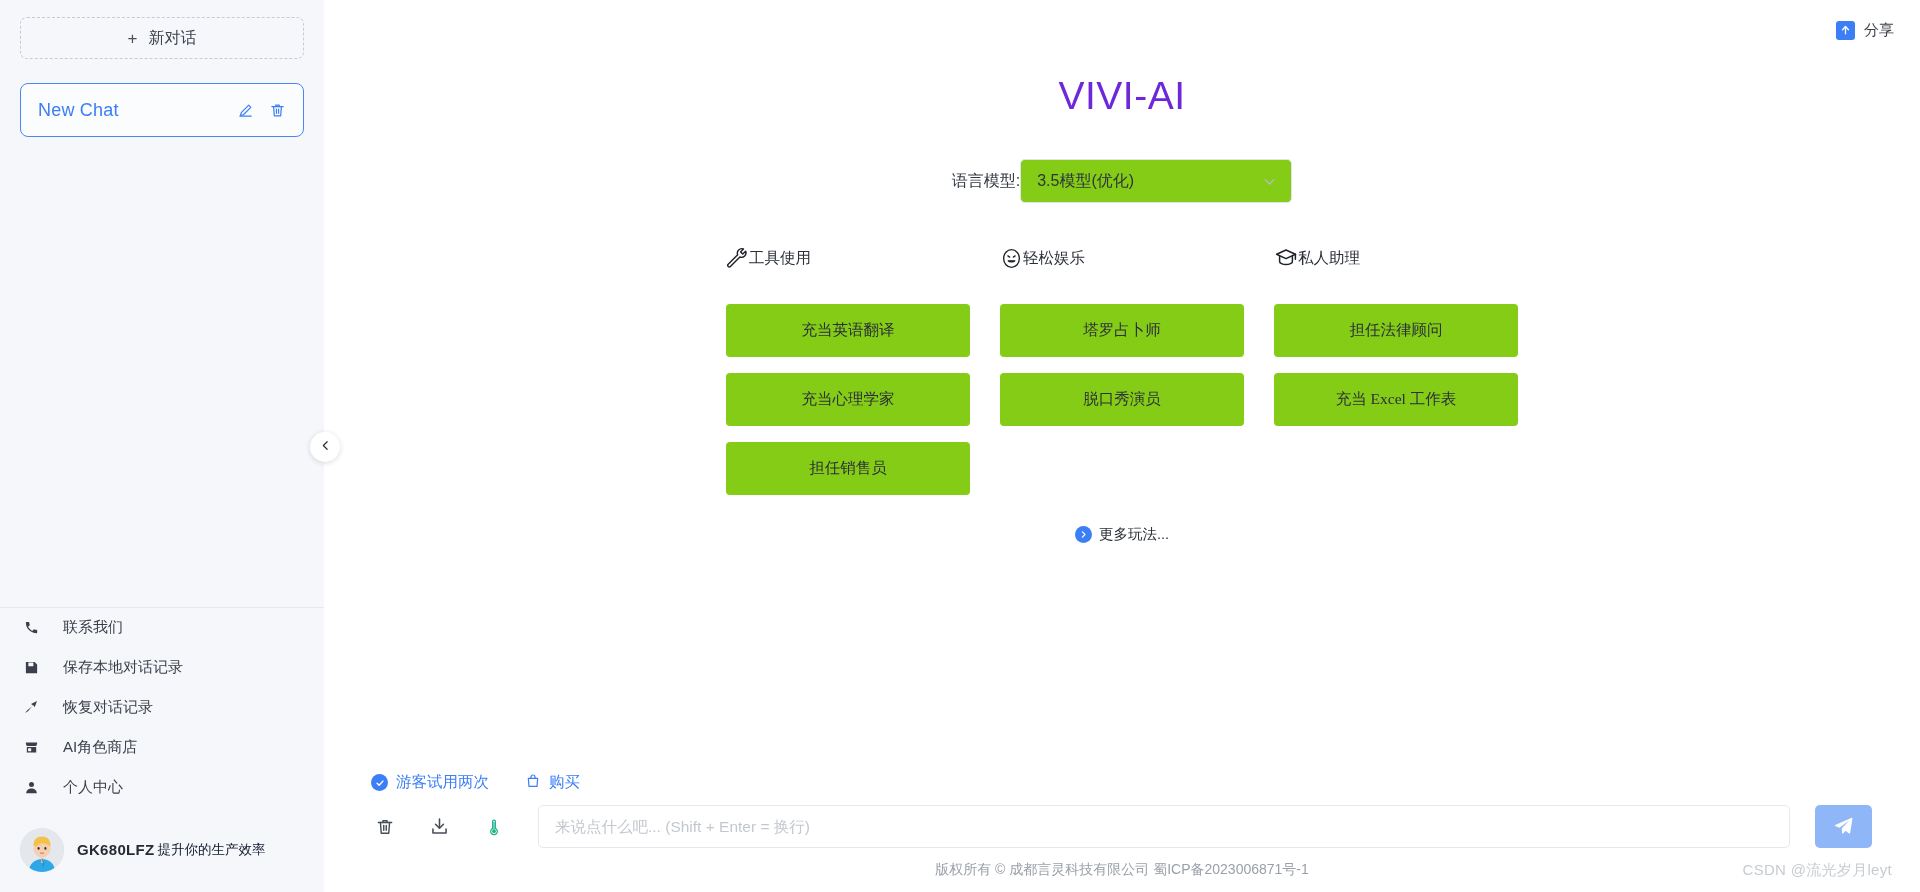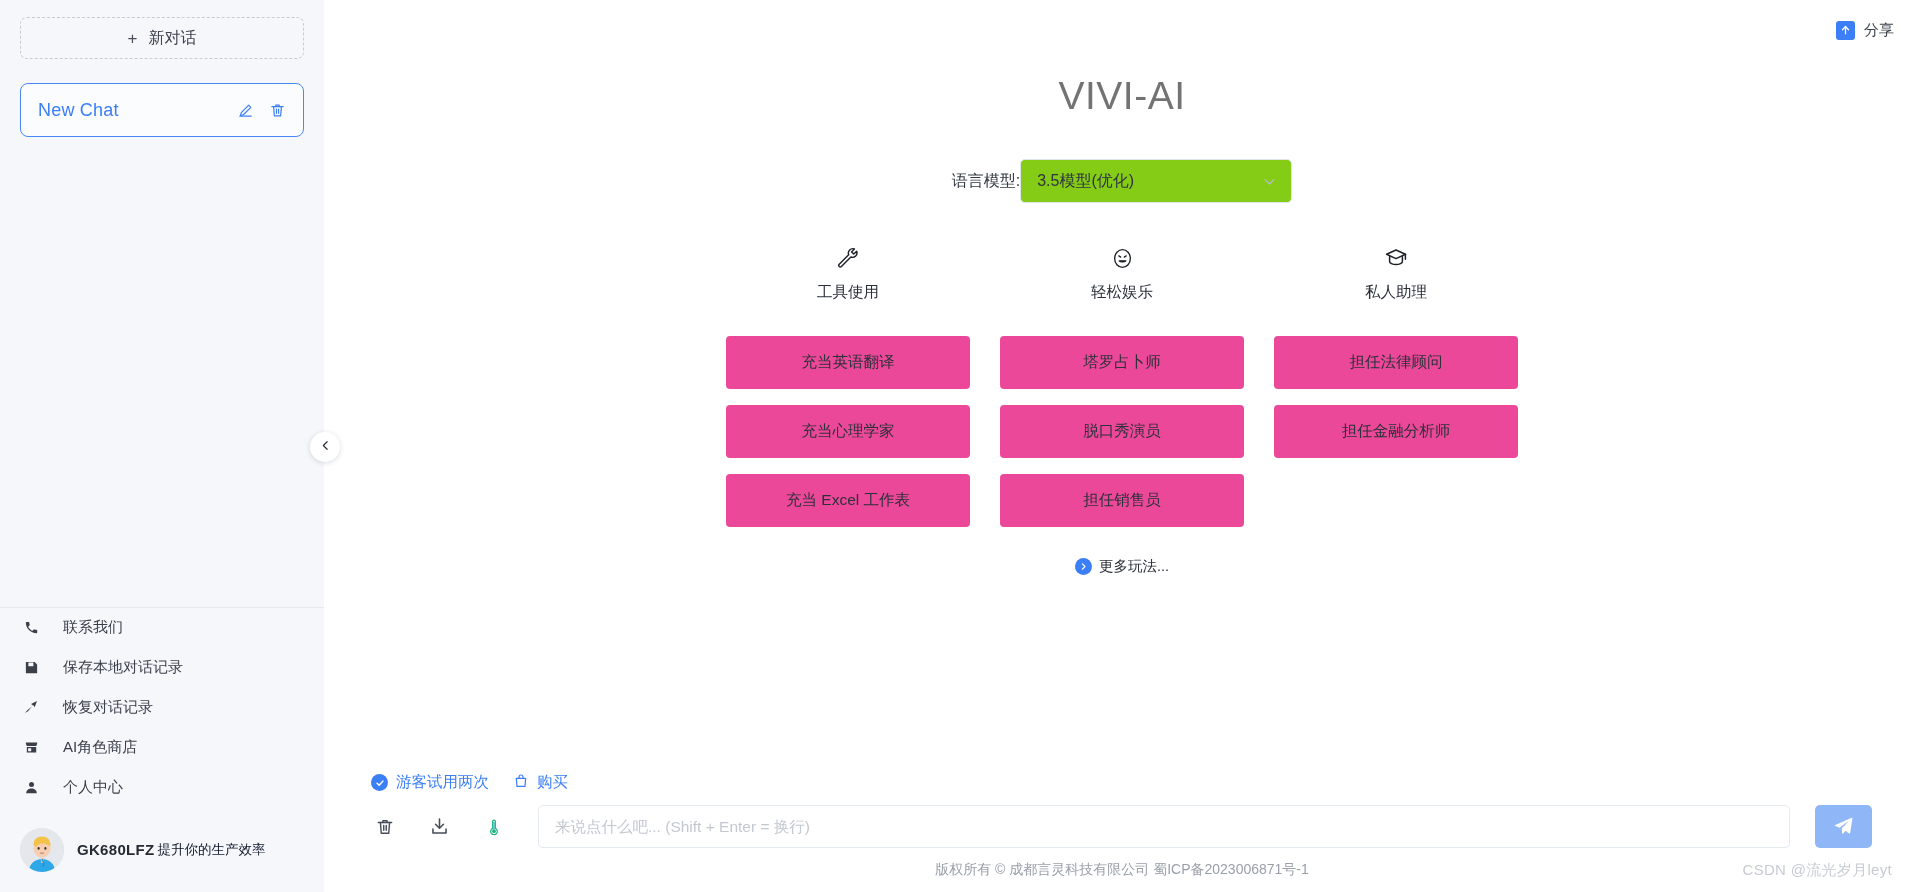--- a/index.html
+++ b/index.html
@@ -159,21 +159,21 @@
   .content {
     flex: 1;
     display: flex;
     flex-direction: column;
     align-items: center;
     padding-top: 76px;
   }
 
   .brand-title {
     font-size: 39px;
-    color: #737373;
+    color: #6d28d9;
     font-weight: 400;
     letter-spacing: 0.5px;
     line-height: 1;
   }
 
   .model-row {
     margin-top: 44px;
     display: flex;
     align-items: center;
   }
@@ -193,45 +193,45 @@
   .chev { color: #b7bdc7; display: flex; }
 
   .categories {
     margin-top: 42px;
     display: grid;
     grid-template-columns: repeat(3, 244px);
     column-gap: 30px;
   }
   .category {
     display: flex;
-    flex-direction: column;
-    align-items: center;
-    gap: 11px;
+    flex-direction: row;
+    align-items: center;
     cursor: pointer;
   }
   .cat-icon { height: 26px; display: flex; align-items: center; justify-content: center; color: #1d2128; }
   .cat-label { font-size: 15.5px; color: #2b3039; }
 
   .cards-grid {
     margin-top: 33px;
     display: grid;
     grid-template-columns: repeat(3, 244px);
     column-gap: 30px;
     row-gap: 16px;
   }
   .p-card {
     height: 53px;
-    background: #ec4899;
+    background: #84cc16;
     border-radius: 4px;
     display: flex;
     align-items: center;
     justify-content: center;
     font-size: 15.5px;
     color: #2b3039;
     cursor: pointer;
+    font-family: Liberation Serif, serif;
   }
 
   .more-row {
     margin-top: 30px;
     display: flex;
     align-items: center;
     gap: 7px;
     cursor: pointer;
   }
   .more-circle {
@@ -242,21 +242,21 @@
   }
   .more-label { font-size: 14.5px; color: #2b3039; }
 
   
   .composer {
     padding: 0 48px 0 45px;
   }
   .trial-row {
     display: flex;
     align-items: center;
-    gap: 24px;
+    gap: 36px;
     margin-bottom: 12px;
     padding-left: 2px;
   }
   .trial-link, .buy-link {
     display: flex; align-items: center; gap: 8px;
     color: #3b7ef6;
     font-size: 15.5px;
     cursor: pointer;
   }
   .check-circle {
@@ -491,21 +491,20 @@
         </div>
 
       </div>
 
       <div class="cards-grid">
         <div class="p-card">充当英语翻译</div>
         <div class="p-card">塔罗占卜师</div>
         <div class="p-card">担任法律顾问</div>
         <div class="p-card">充当心理学家</div>
         <div class="p-card">脱口秀演员</div>
-        <div class="p-card">担任金融分析师</div>
         <div class="p-card">充当 Excel 工作表</div>
         <div class="p-card">担任销售员</div>
       </div>
 
       <div class="more-row">
         <span class="more-circle">
           <svg width="9" height="9" viewBox="0 0 24 24" fill="none" stroke="#ffffff" stroke-width="3.2" stroke-linecap="round" stroke-linejoin="round">
             <path d="M9 5l7 7-7 7"></path>
           </svg>
         </span>

